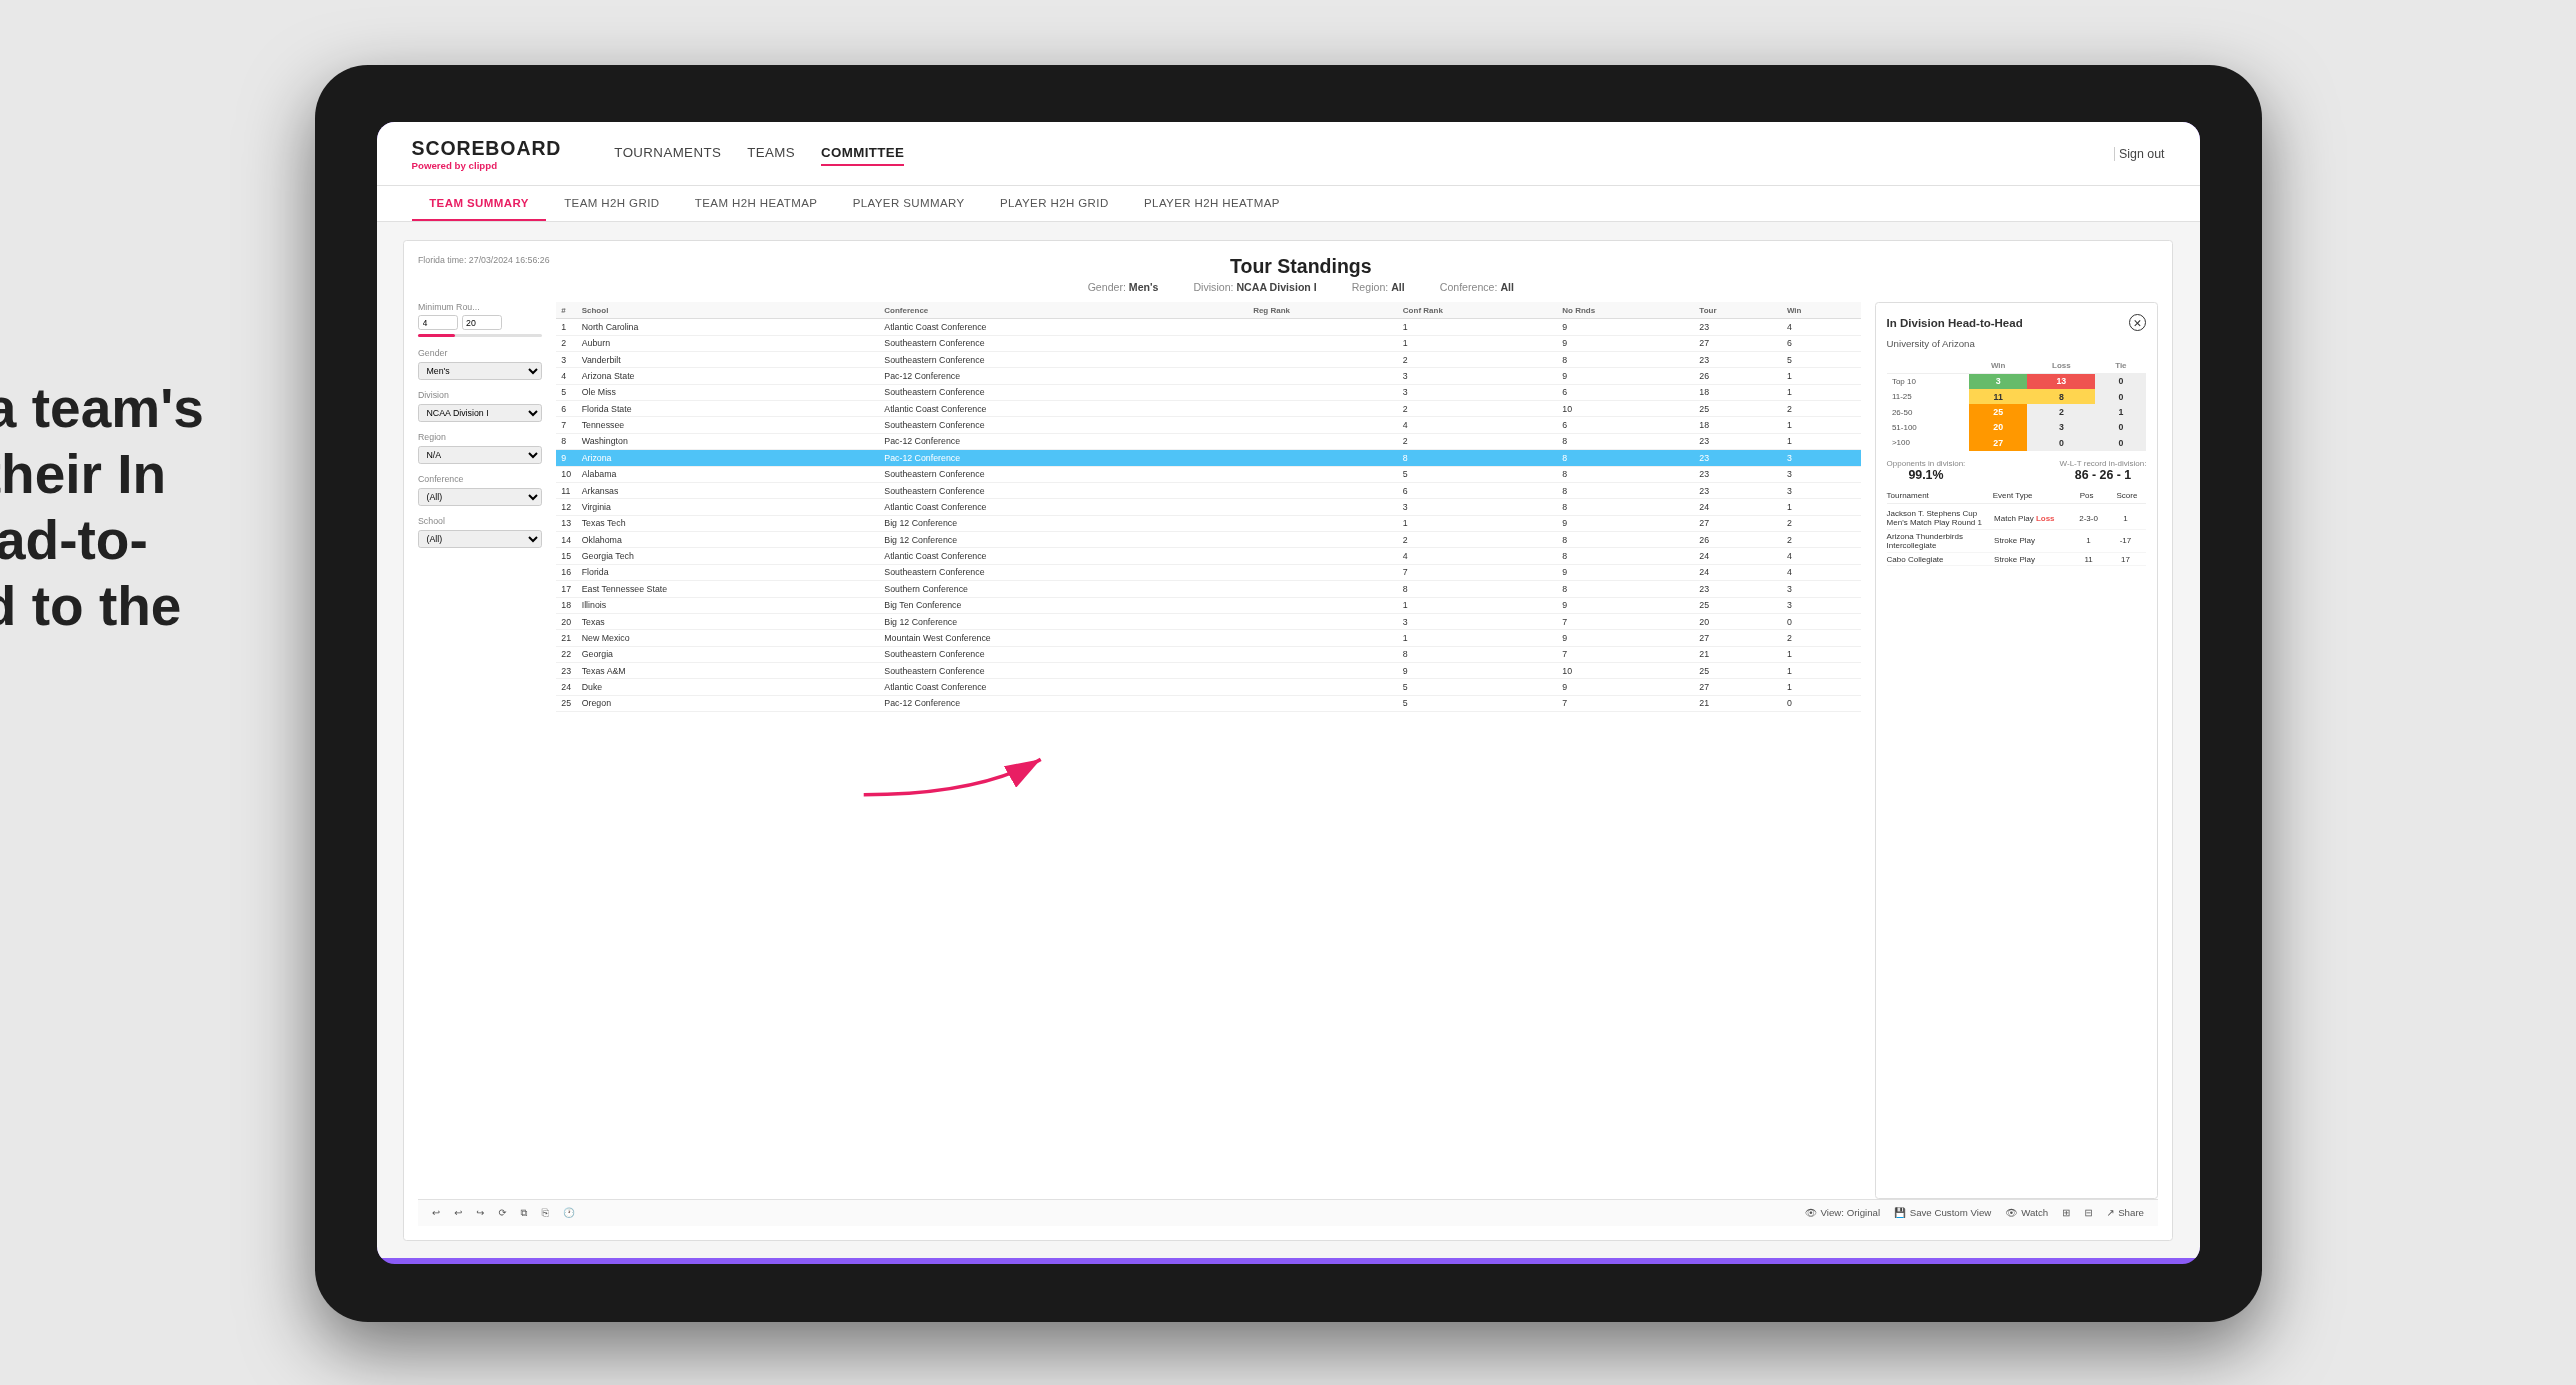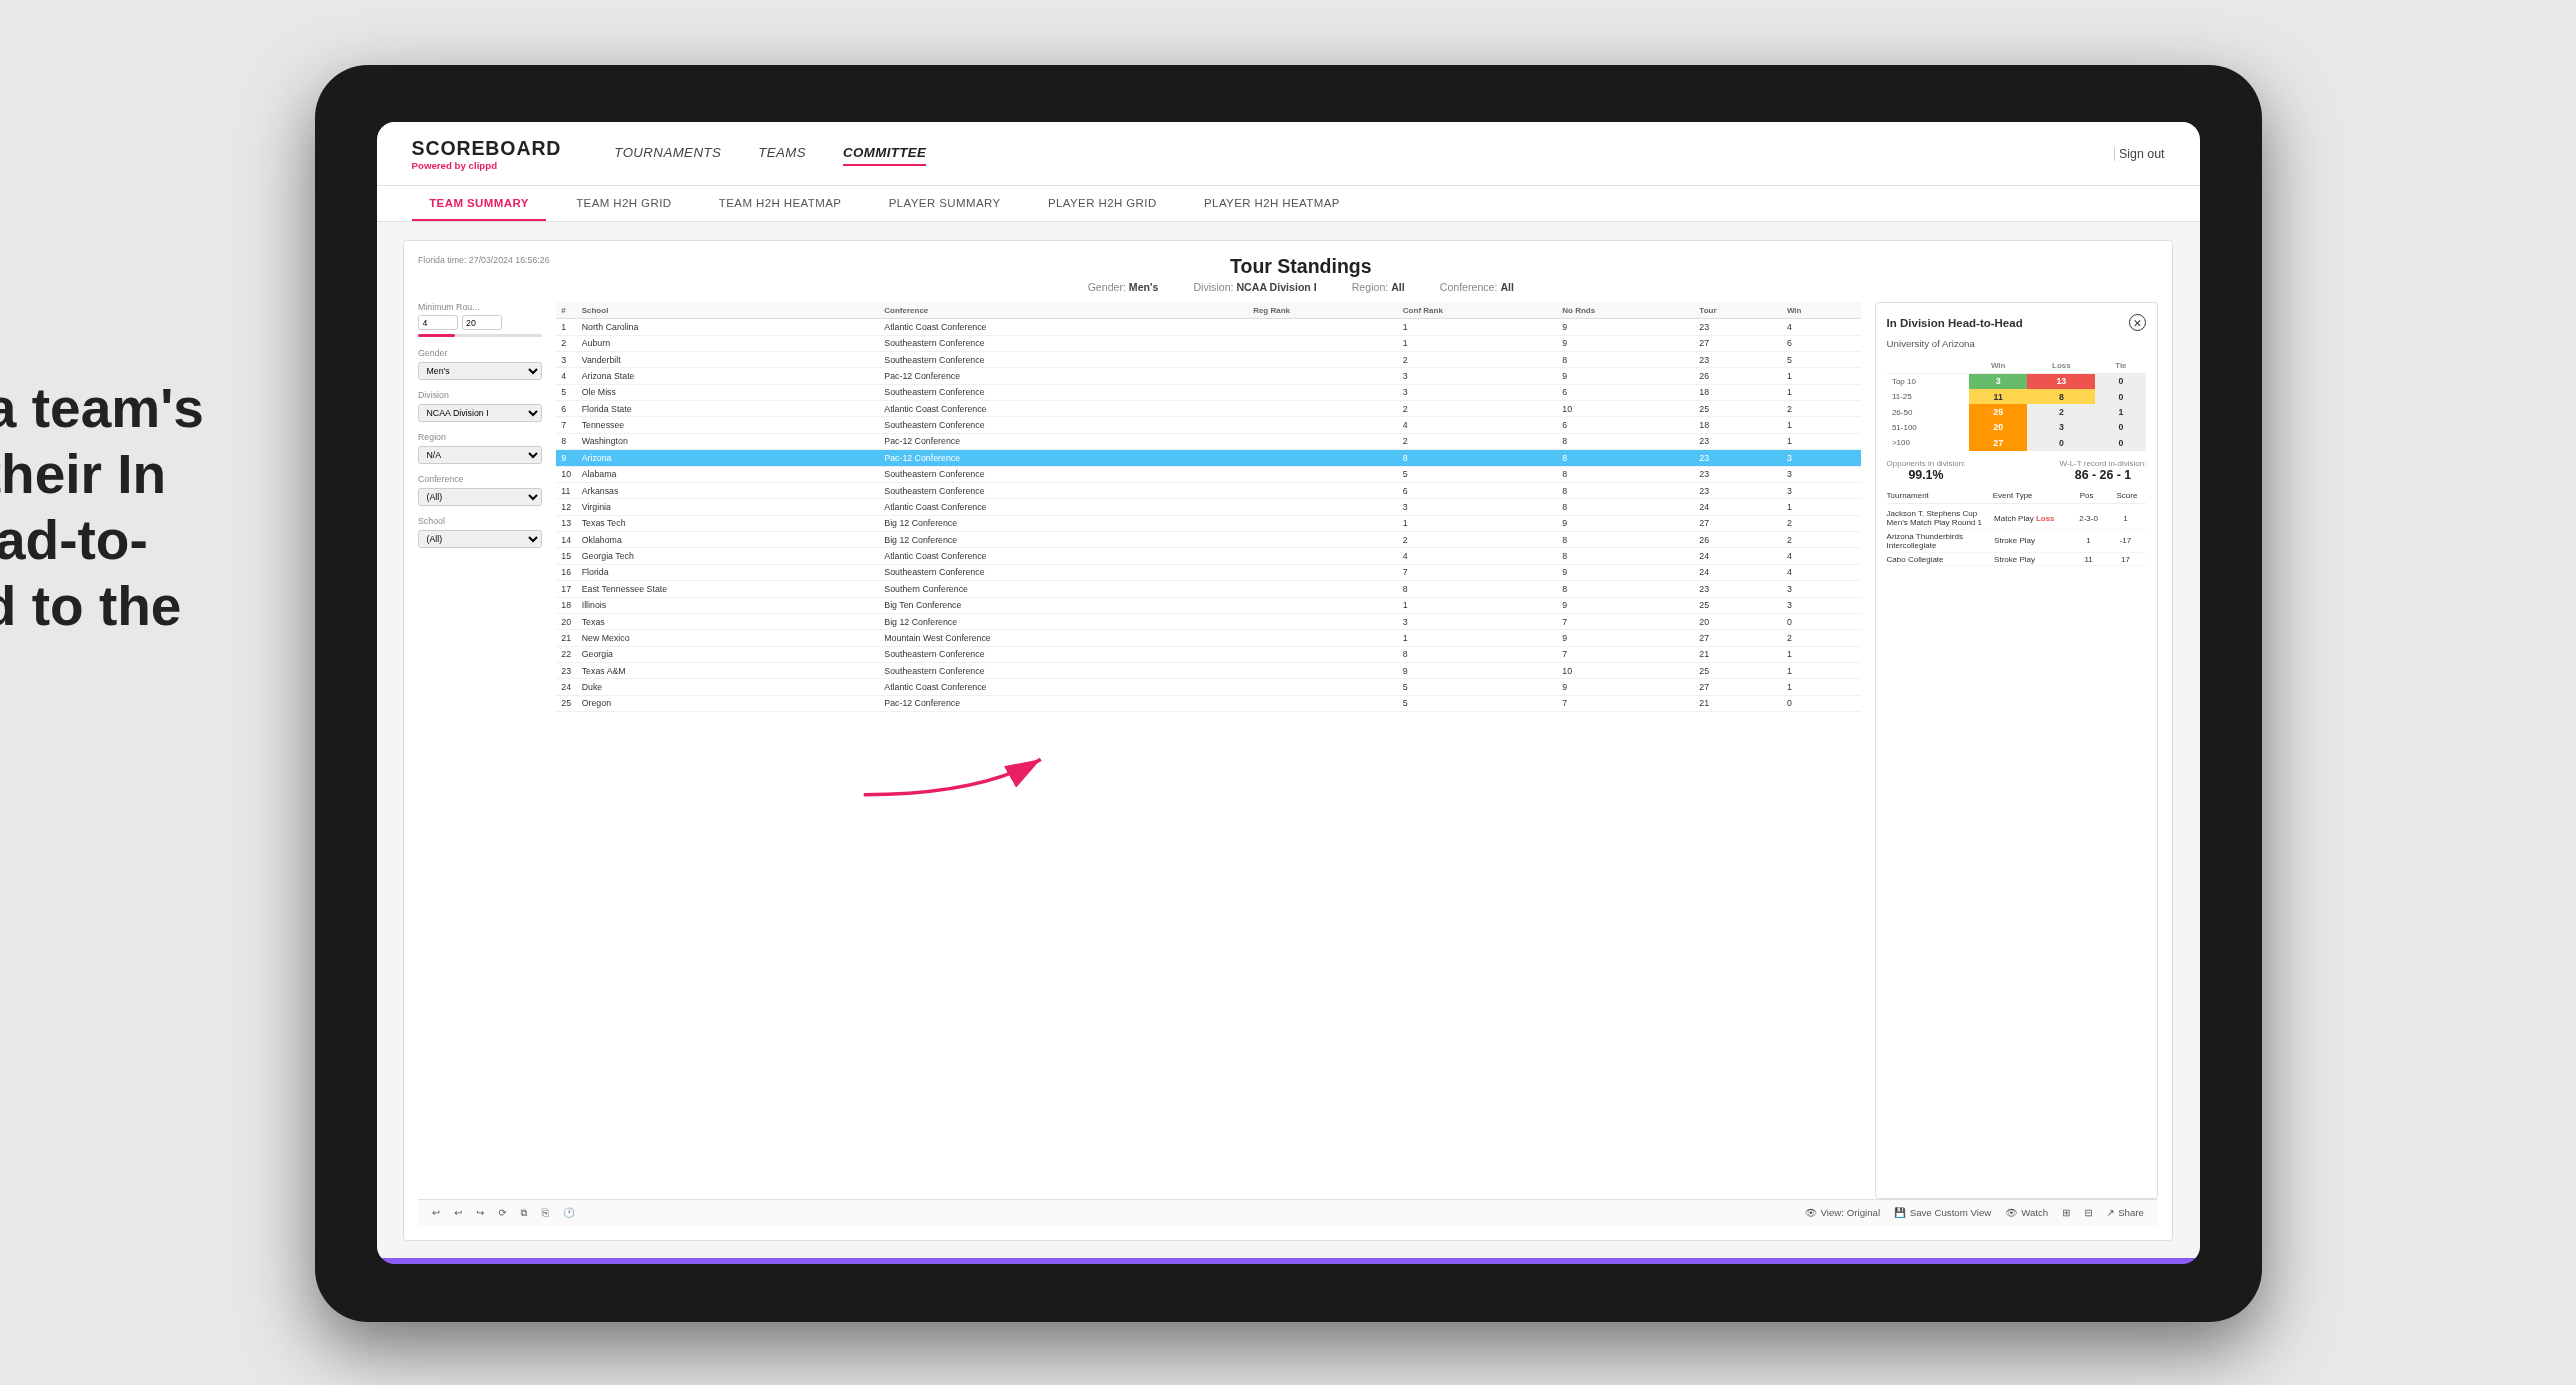--- a/index.html
+++ b/index.html
@@ -73,23 +73,22 @@
     .logo-subtitle {
       font-size: 9.7px;
       color: #888;
     }
     .logo-subtitle span {
       color: #e91e63;
       font-weight: bold;
     }
     .nav-items {
       display: flex;
-      gap: 37px;
+      gap: 26px;
       flex: 1;
-      font-style: italic;
     }
     .nav-item {
       font-size: 13.3px;
       color: #444;
       cursor: pointer;
       padding: 3.5px 0;
       text-transform: uppercase;
       letter-spacing: 0.4px;
     }
     .nav-item.active {
@@ -103,21 +102,21 @@
       cursor: pointer;
       border-left: 0.9px solid #ccc;
       padding-left: 4px;
     }
 
     
     .sub-nav {
       background: #fff;
       border-bottom: 1.8px solid #e0e0e0;
       display: flex;
-      gap: 12px;
+      gap: 0;
       padding: 0 35px;
     }
     .sub-nav-item {
       font-size: 11.5px;
       color: #555;
       padding: 10.6px 17.7px;
       cursor: pointer;
       text-transform: uppercase;
       letter-spacing: 0.4px;
     }

